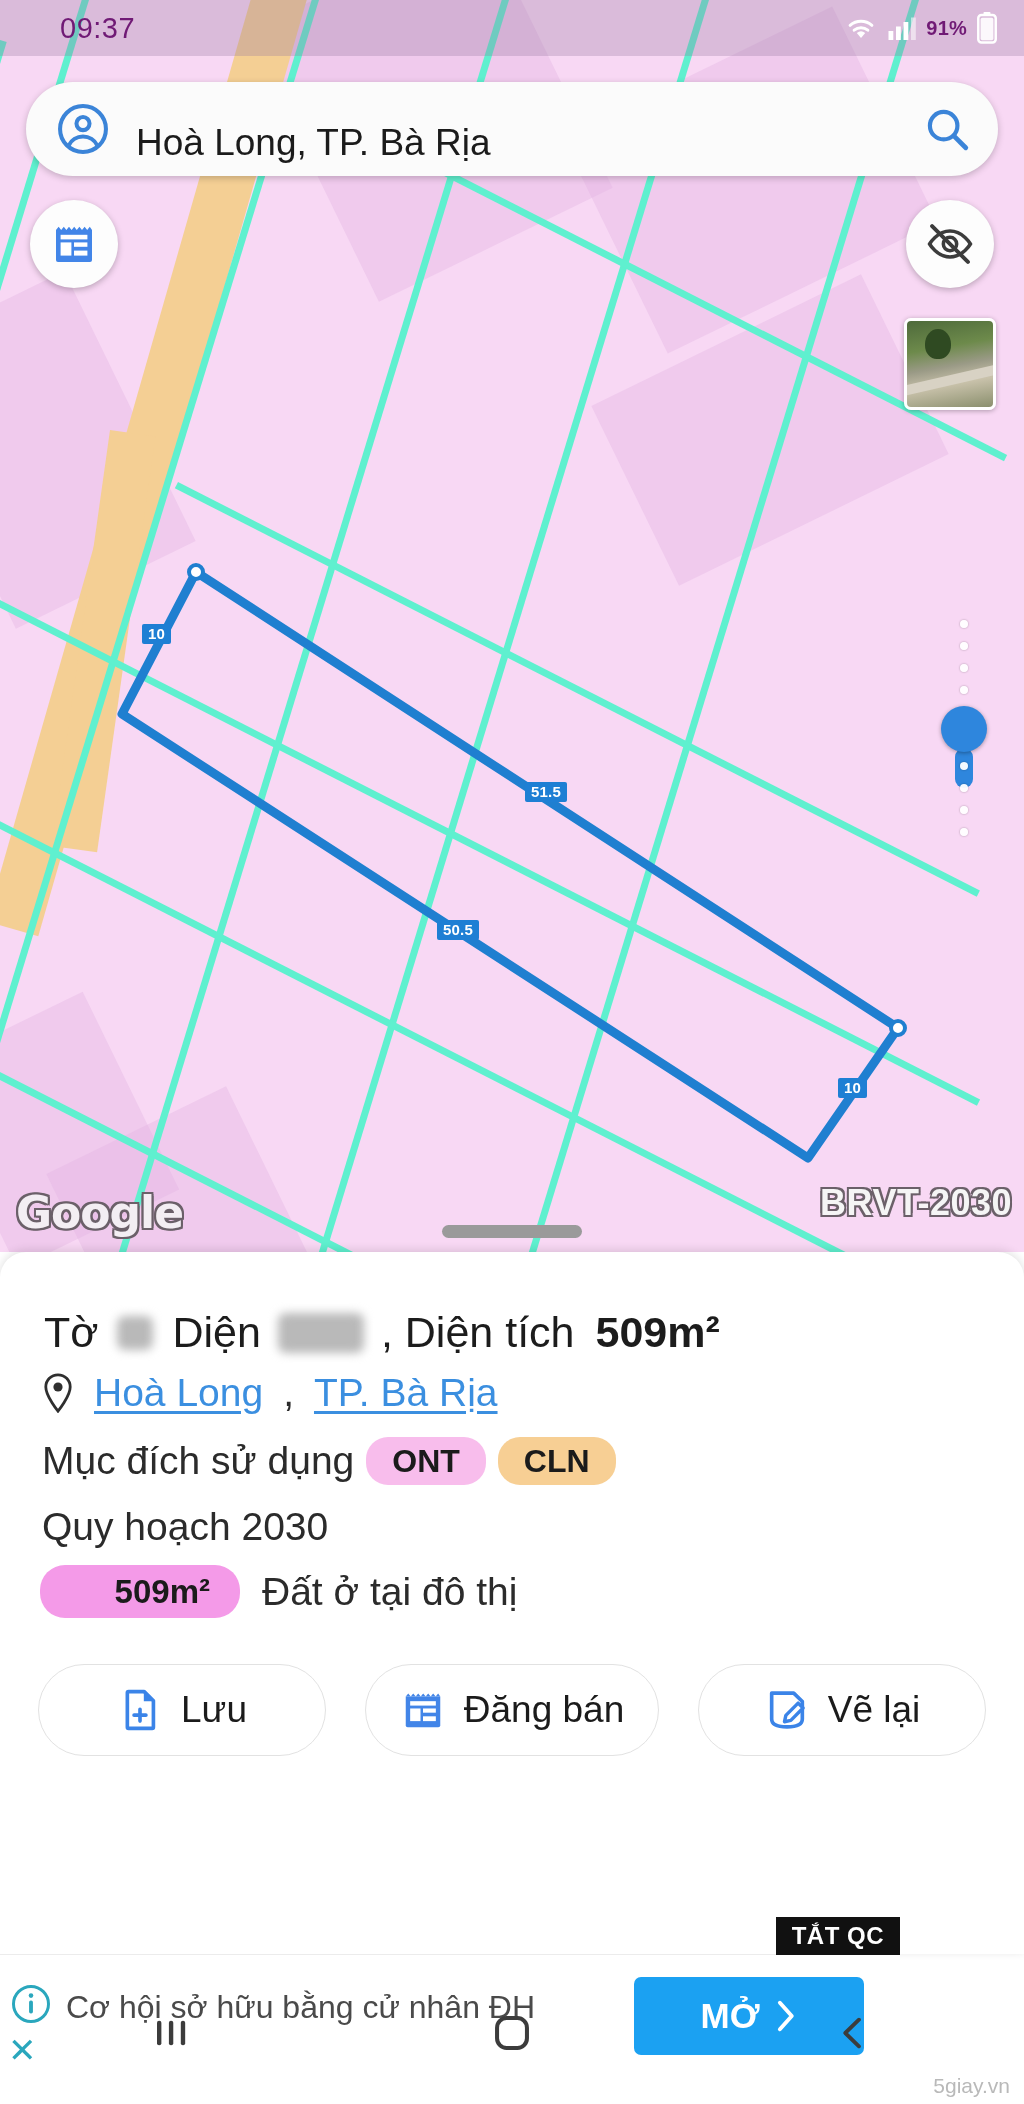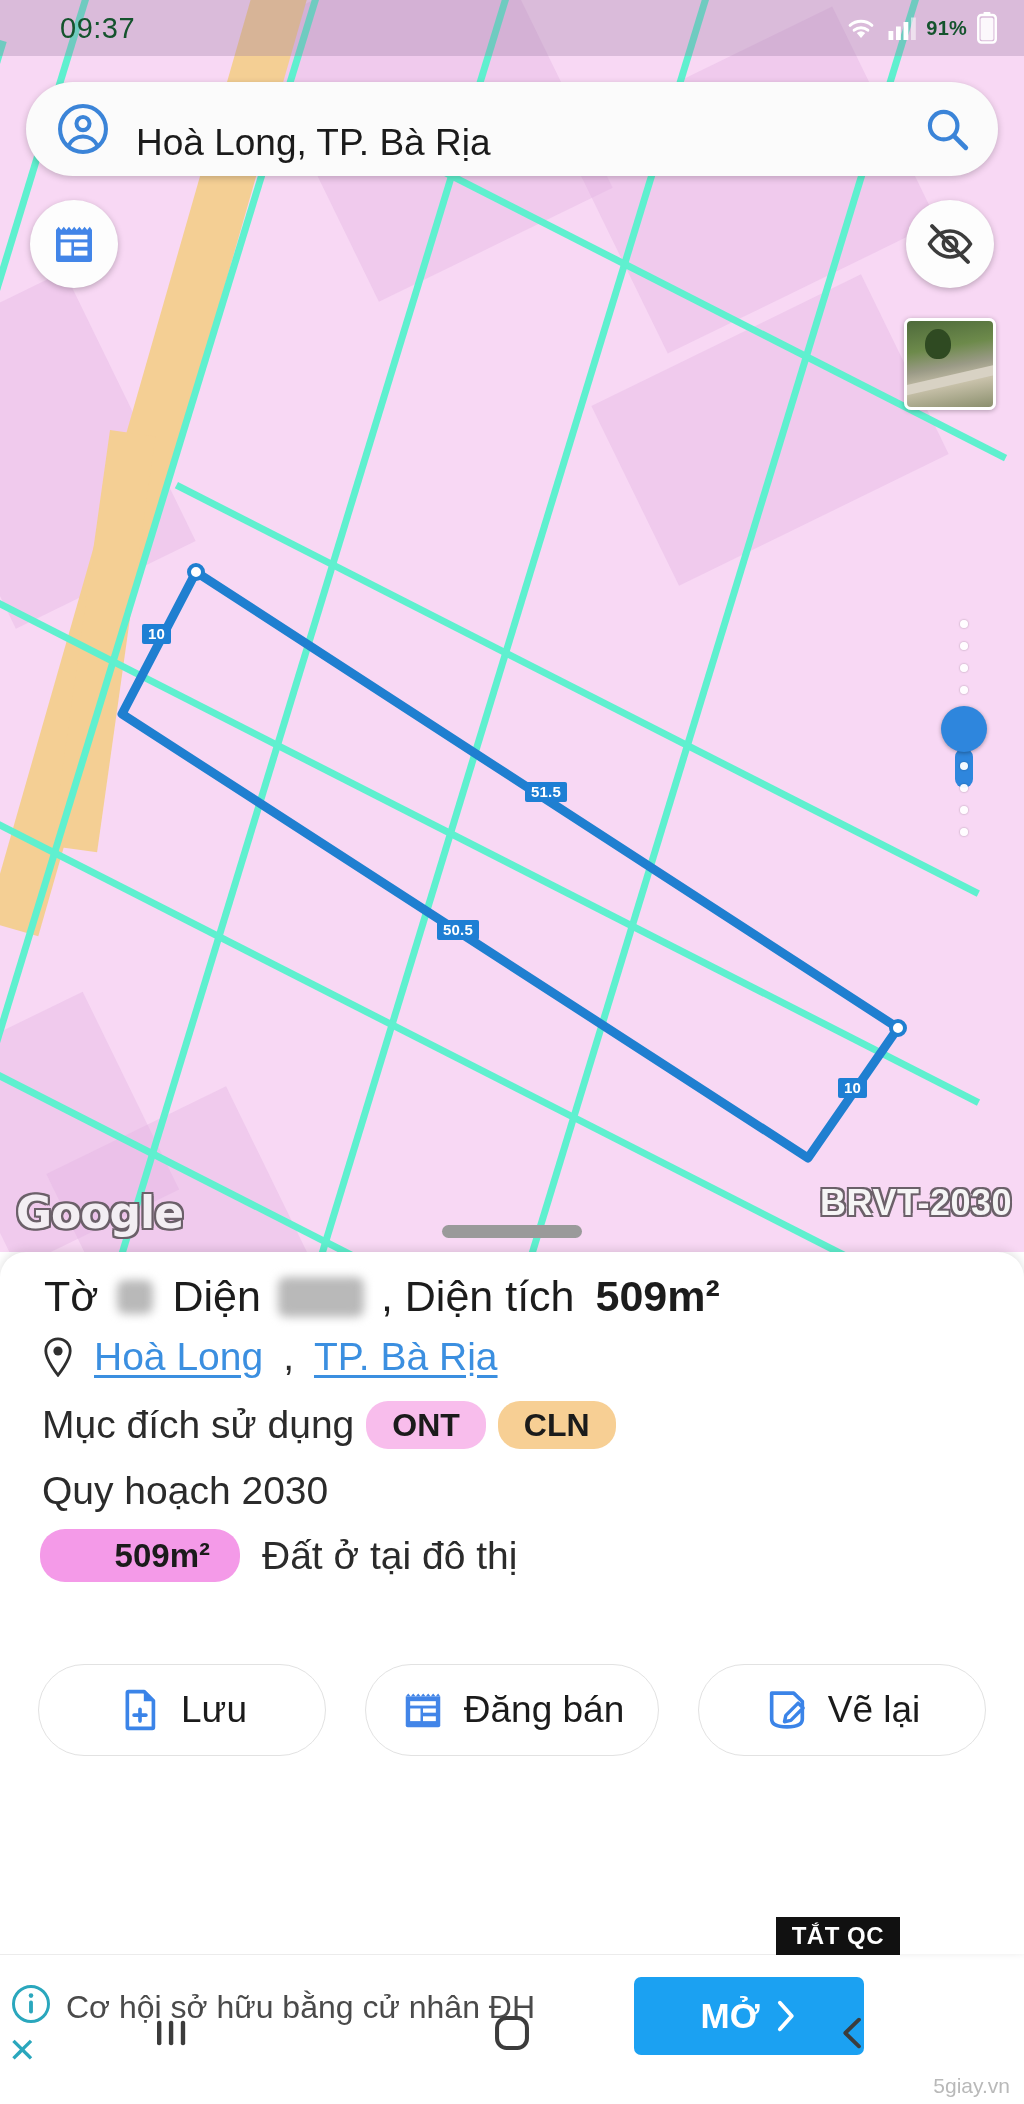--- a/index.html
+++ b/index.html
@@ -37,21 +37,21 @@
     padding:1px 6px 2px; border-radius:2px;
     letter-spacing:.2px; white-space:nowrap;
   }
 
   
   #status-bar{
     position:absolute; left:0; top:0; width:1024px; height:56px;
     display:flex; align-items:center; justify-content:space-between;
     padding:0 26px 0 60px;
     background:rgba(150,120,160,.30);
-    color:#14532d; z-index:40;
+    color:#701a75; z-index:40;
   }
   #status-time{ font-size:29px; font-weight:400; letter-spacing:.5px; }
   #status-right{ display:flex; align-items:center; gap:9px; }
   #status-right svg{ display:block; }
   #battery-pct{ font-size:20px; font-weight:600; letter-spacing:.2px; }
 
   
   #search-bar{
     position:absolute; left:26px; top:82px; width:972px; height:94px;
     background:#fbfbfb; border-radius:47px; z-index:35;
@@ -135,21 +135,21 @@
     background:#9a9a9a; z-index:32;
   }
 
   
   #sheet{
     position:absolute; left:0; top:1252px; width:1024px; height:702px;
     background:#fff; border-radius:26px 26px 0 0; z-index:45;
     box-shadow:0 -2px 10px rgba(0,0,0,.12);
   }
   #sheet-title{
-    margin:20px 0 0 44px; font-size:43px; color:#1c1c1c; font-weight:400;
+    margin:56px 0 0 44px; font-size:43px; color:#1c1c1c; font-weight:400;
     display:flex; align-items:center; white-space:nowrap;gap:7px;
   }
   #sheet-title b{ font-weight:700; }
   .redact{
     display:inline-block; border-radius:8px;
     background:#b9b9b9; filter:blur(5px); vertical-align:middle;
   }
   #redact-to{ width:36px; height:34px; margin:0 12px; }
   #redact-thua{ width:86px; height:40px; margin:0 10px; }
 

